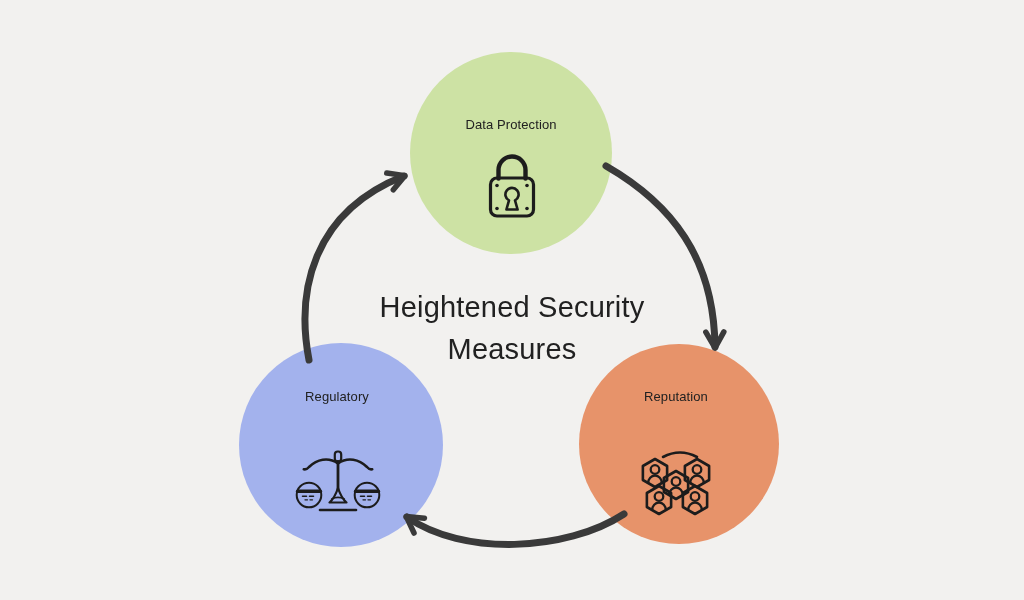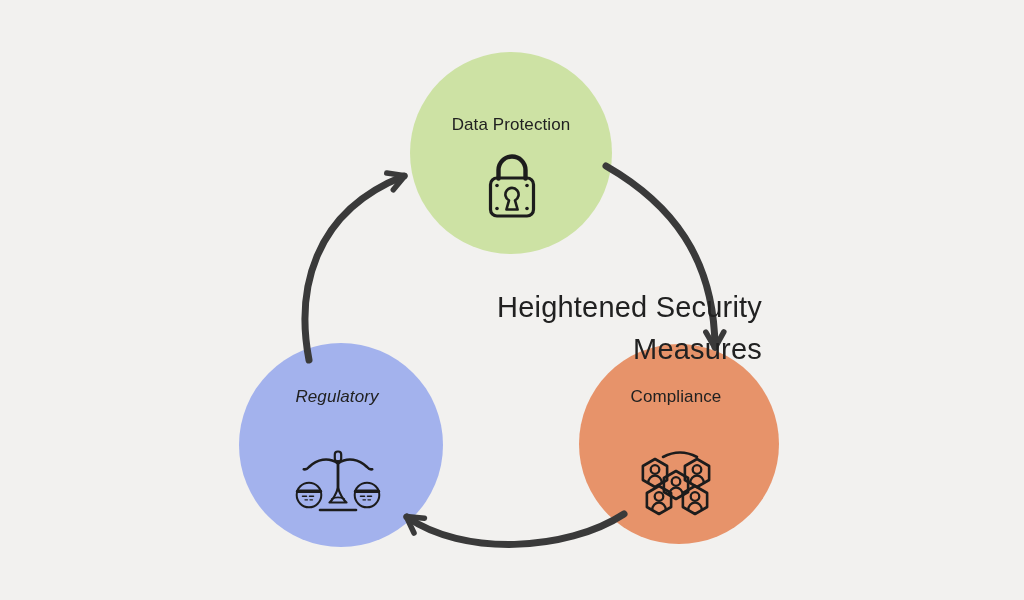--- a/index.html
+++ b/index.html
@@ -4,30 +4,30 @@
 <style>
   html, body { margin: 0; padding: 0; }
   body {
     width: 1024px; height: 600px; overflow: hidden;
     font-family: "Liberation Sans", sans-serif;
   }
   .stage { position: relative; width: 1024px; height: 600px; }
   .scene { position: absolute; left: 0; top: 0; width: 1024px; height: 600px; }
   .title {
     position: absolute; left: 262px; top: 286px; width: 500px;
-    text-align: right; font-size: 29px; line-height: 42px;
+    text-align: center; font-size: 29px; line-height: 42px;
     font-weight: 500; color: #212121; letter-spacing: 0.2px;
   }
   .nlabel {
     position: absolute; width: 200px; text-align: center;
-    font-size: 17px; line-height: 29px; font-weight: 500;
+    font-size: 13px; line-height: 29px; font-weight: 500;
     color: #212121; letter-spacing: 0.1px;
   }
   .nlabel-green  { left: 411px; top: 110px; }
-  .nlabel-blue   { left: 237px; top: 382px; font-style: italic; }
+  .nlabel-blue   { left: 237px; top: 382px; }
   .nlabel-orange { left: 576px; top: 382px; }
 </style>
 </head>
 <body>
 
 <div class="stage">
 
   <svg class="scene" viewBox="0 0 1024 600">
     <defs>
       <marker id="ah" markerUnits="userSpaceOnUse" markerWidth="30" markerHeight="30" refX="22" refY="15" orient="auto">
@@ -102,16 +102,16 @@
 
   <div class="nlabel nlabel-green">
     <div>Data Protection</div>
   </div>
 
   <div class="nlabel nlabel-blue">
     <div>Regulatory</div>
   </div>
 
   <div class="nlabel nlabel-orange">
-    <div>Compliance</div>
+    <div>Reputation</div>
   </div>
 
 </div>
 
 </body></html>

